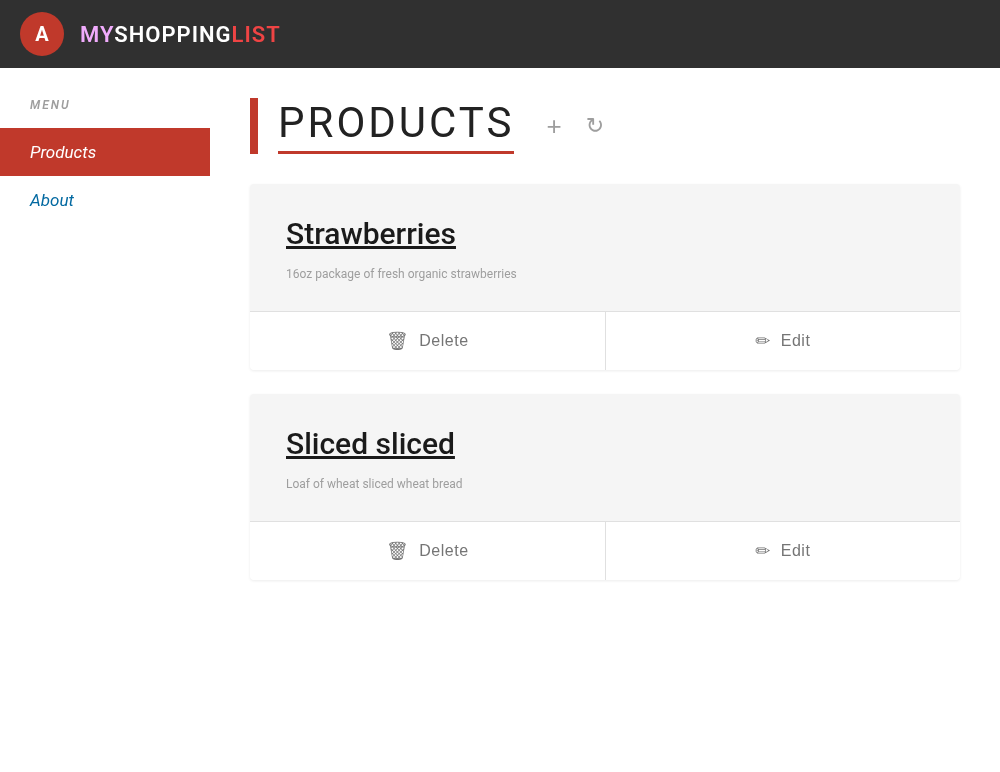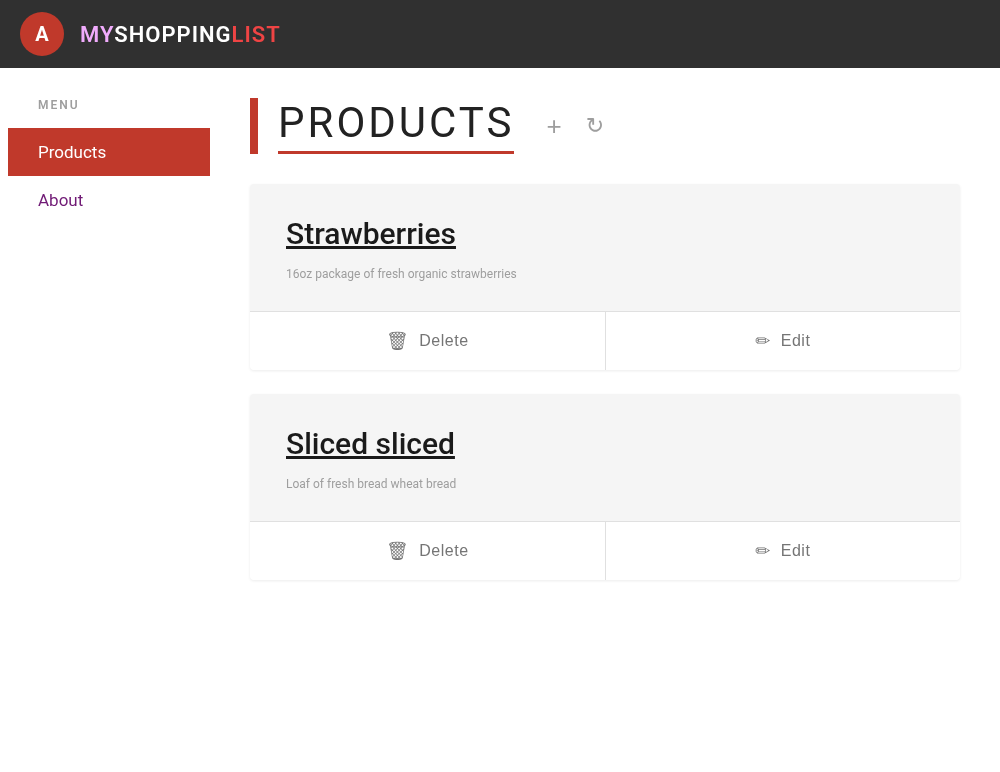--- a/index.html
+++ b/index.html
@@ -59,39 +59,40 @@
 
     
     .layout {
       display: flex;
       min-height: calc(772px - 68px);
     }
 
     
     .sidebar {
       width: 210px;
-      padding: 30px 0 0 8px;
+      padding: 30px 0 0 0;
       background: #fff;
       flex-shrink: 0;
+      font-style: italic;
     }
 
     .sidebar-menu-label {
       font-size: 12px;
       font-weight: 600;
       color: #9e9e9e;
       letter-spacing: 2px;
       padding: 0 0 16px 30px;
     }
 
     .sidebar-item {
       display: block;
       padding: 14px 20px 14px 30px;
       font-size: 17px;
       cursor: pointer;
-      color: #701a75;
+      color: #0369a1;
       text-decoration: none;
     }
 
     .sidebar-item.active {
       background: #c0392b;
       color: #fff;
       border-radius: 0;
     }
 
     
@@ -271,21 +272,21 @@
         </button>
         <button class="product-action-btn">
           <span class="action-icon">✏</span>
           <span>Edit</span>
         </button>
       </div>
     </div>
         <div class="product-card">
       <div class="product-card-body">
         <div class="product-name">Sliced sliced</div>
-        <div class="product-description">Loaf of fresh bread wheat bread</div>
+        <div class="product-description">Loaf of wheat sliced wheat bread</div>
       </div>
       <div class="product-card-actions">
         <button class="product-action-btn">
           <span class="action-icon">🗑</span>
           <span>Delete</span>
         </button>
         <button class="product-action-btn">
           <span class="action-icon">✏</span>
           <span>Edit</span>
         </button>

